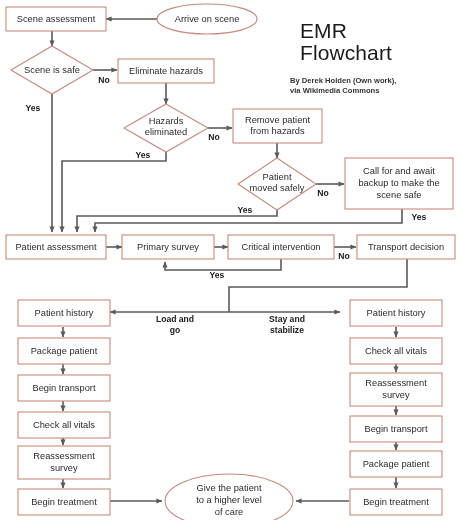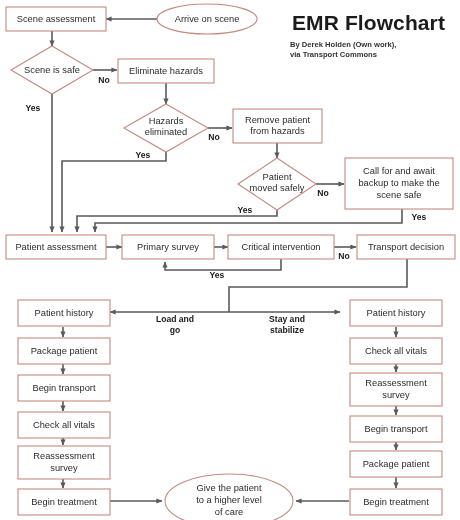--- a/index.html
+++ b/index.html
@@ -63,25 +63,25 @@
   }
   .title-block {
     position: absolute;
     left: 288px;
     top: 8px;
     width: 168px;
   }
   .chart-title {
     font-family: "Liberation Sans", sans-serif;
     font-size: 21px;
-    font-weight: 700;
+    font-weight: 400;
     color: #1b1b1b;
     letter-spacing: 0.1px;
     line-height: 1.05;
-    margin: 4px;
+    margin: 12px;
   }
   .chart-credit {
     font-family: "Liberation Sans", sans-serif;
     font-size: 7.6px;
     font-weight: bold;
     color: #333333;
     line-height: 1.35;
     margin: 6px 0 0 2px;
     white-space: pre-line;
   }
@@ -310,16 +310,16 @@
       <text class="edge-label" x="175" y="331">go</text>
 
       <text class="edge-label" x="287" y="320">Stay and</text>
       <text class="edge-label" x="287" y="331">stabilize</text>
     </g>
   </svg>
 
   <div class="title-block">
     <div class="chart-title">EMR Flowchart</div>
     <div class="chart-credit">By Derek Holden (Own work),
-via Transport Commons</div>
+via Wikimedia Commons</div>
   </div>
 
 </div>
 
 </body></html>

